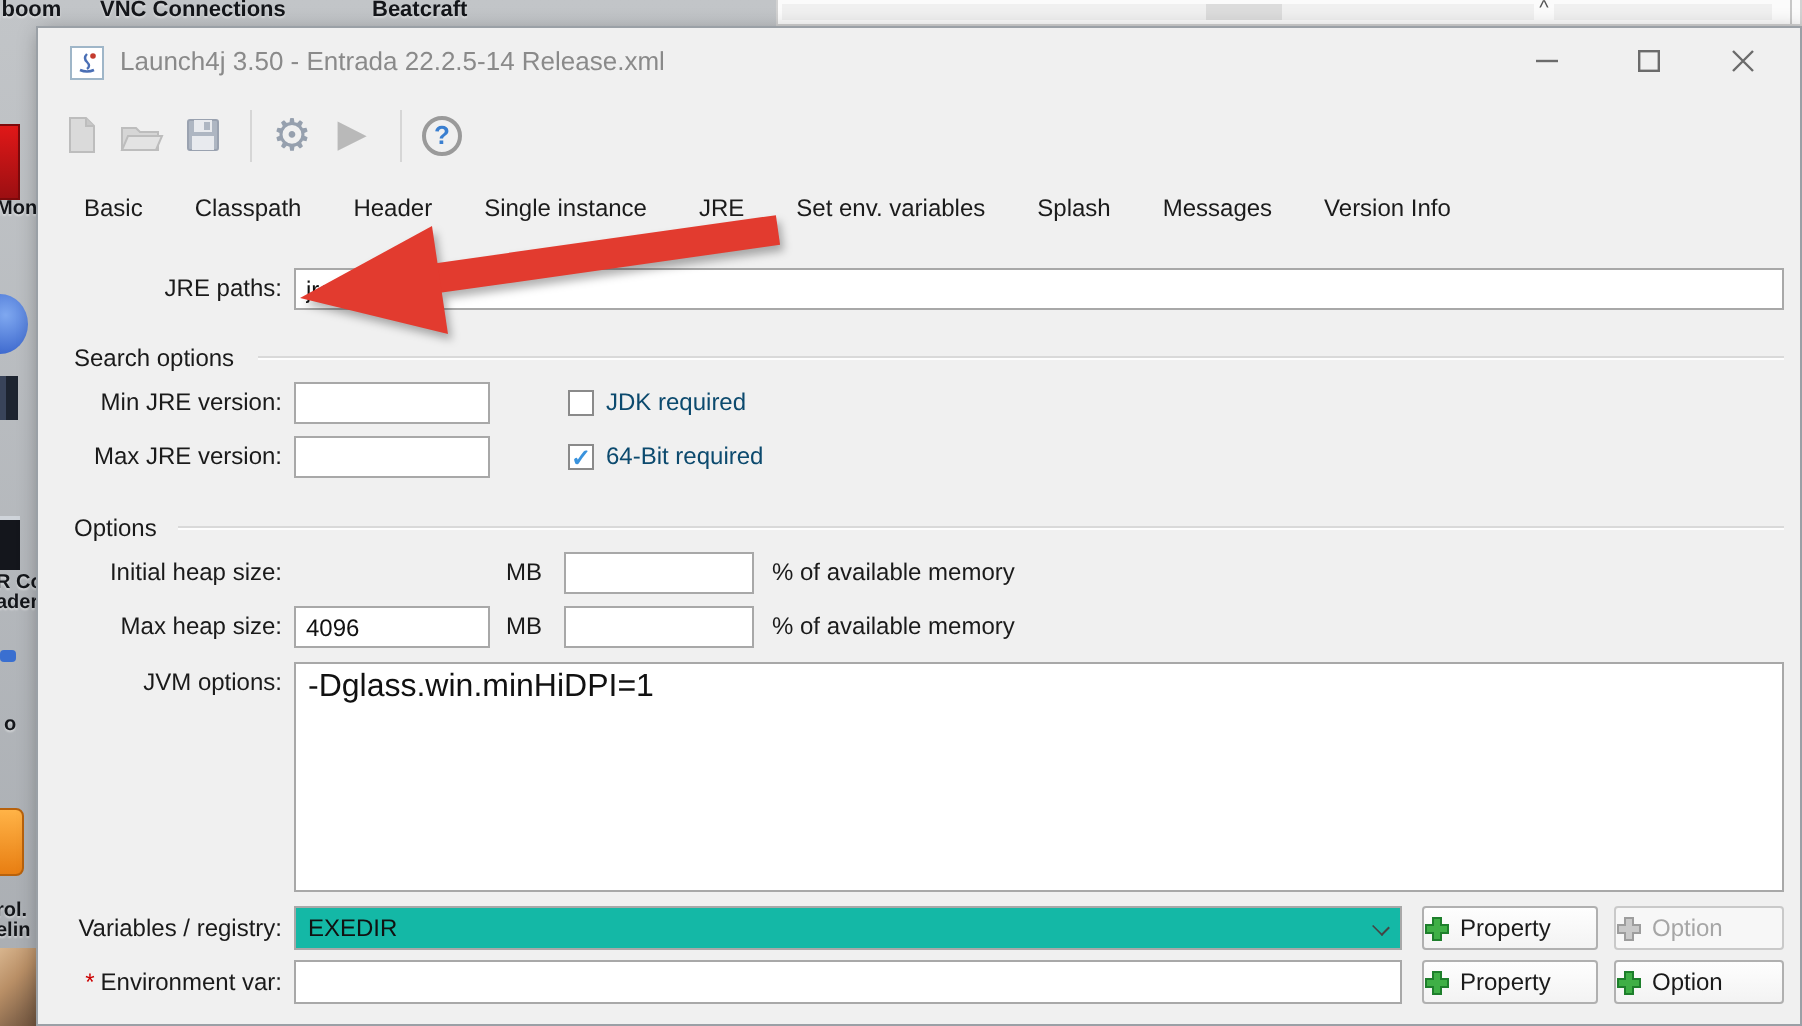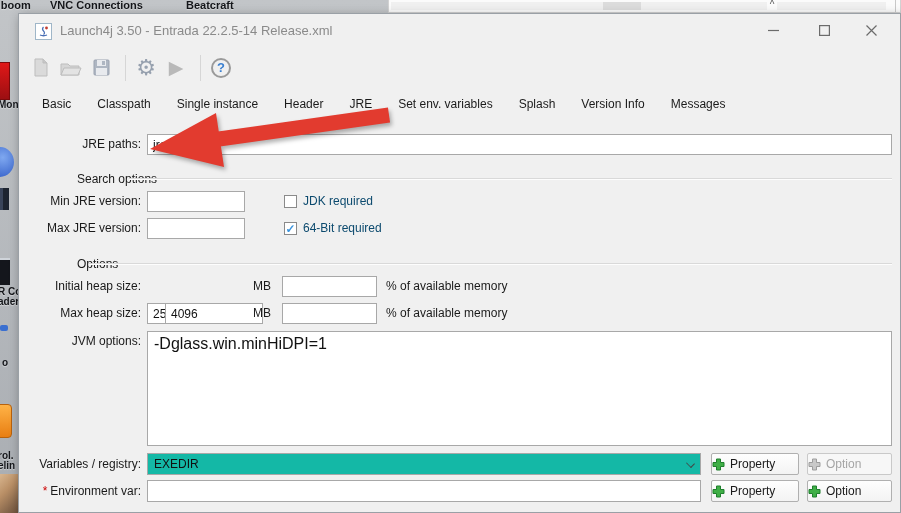--- a/index.html
+++ b/index.html
@@ -55,21 +55,21 @@
 
   
   .tabs { position:absolute; left:10px; top:73px; right:0; height:33px; display:flex; }
   .tab { padding:0 13px; font-size:12px; color:#1b1b1b; display:flex; align-items:center; position:relative; }
   .tab.active .underline { position:absolute; left:4px; right:4px; bottom:0; height:3px; background:#3d7bbf; }
 
   
   .flabel { position:absolute; left:10px; width:112px; text-align:right; font-size:12px; color:#1a1a1a; line-height:21px; white-space:nowrap; }
   .tfield { position:absolute; height:21px; background:#fff; border:1px solid #a8a8a8;
             font-family:"Liberation Sans", sans-serif; font-size:12px; color:#111; padding:0 5px; }
-  .group-title { position:absolute; font-size:12px; color:#1a1a1a;margin-left:40px; }
+  .group-title { position:absolute; font-size:12px; color:#1a1a1a; }
   .group-line { position:absolute; height:1px; background:#d9d9d9; box-shadow:0 1px 0 #fdfdfd; }
   .inline-label { position:absolute; font-size:12px; color:#1a1a1a; line-height:21px; white-space:nowrap; }
 
   .checkbox { position:absolute; width:13px; height:13px; background:#fff; border:1px solid #8a8a8a;
               font-size:12px; line-height:12px; text-align:center; color:#3a93dd; font-weight:bold; }
   .cb-label { position:absolute; font-size:12px; color:#0c4a6e; line-height:13px; white-space:nowrap; }
 
   textarea.tarea { position:absolute; background:#fff; border:1px solid #a8a8a8; resize:none;
                    font-family:"Liberation Sans", sans-serif; font-size:16px; color:#111; padding:3px 6px; }
 
@@ -183,40 +183,40 @@
   </div>
 
   <div class="tabs">
     <div class="tab">
         <span>Basic</span>
       </div>
     <div class="tab">
         <span>Classpath</span>
       </div>
     <div class="tab">
+        <span>Header</span>
+      </div>
+    <div class="tab">
         <span>Single instance</span>
-      </div>
-    <div class="tab">
-        <span>Header</span>
       </div>
     <div class="tab active">
         <span>JRE</span>
         <div class="underline"></div>
       </div>
     <div class="tab">
         <span>Set env. variables</span>
       </div>
     <div class="tab">
         <span>Splash</span>
       </div>
     <div class="tab">
+        <span>Messages</span>
+      </div>
+    <div class="tab">
         <span>Version Info</span>
-      </div>
-    <div class="tab">
-        <span>Messages</span>
       </div>
   </div>
 
   <label class="flabel" style="top:120px;">JRE paths:</label>
   <input class="tfield" style="left: 128px; top: 120px; width: 745px;" value="jre">
 
   <span class="group-title" style="left:18px; top:158px;">Search options</span>
   <div class="group-line" style="left:110px; top:164px; width:763px;"></div>
 
   <label class="flabel" style="top:177px;">Min JRE version:</label>
@@ -232,21 +232,21 @@
   <span class="group-title" style="left:18px; top:243px;">Options</span>
   <div class="group-line" style="left:70px; top:249px; width:803px;"></div>
 
   <label class="flabel" style="top:262px;">Initial heap size:</label>
   <input class="tfield" style="left: 128px; top: 262px; width: 98px; margin-top: 27px;" value="256">
   <span class="inline-label" style="left:234px; top:262px;">MB</span>
   <input class="tfield" style="left: 263px; top: 262px; width: 95px;" value="">
   <span class="inline-label" style="left:367px; top:262px;">% of available memory</span>
 
   <label class="flabel" style="top:289px;">Max heap size:</label>
-  <input class="tfield" style="left: 128px; top: 289px; width: 98px; margin-left: 18px;" value="4096">
+  <input class="tfield" style="left: 128px; top: 289px; width: 98px;" value="4096">
   <span class="inline-label" style="left:234px; top:289px;">MB</span>
   <input class="tfield" style="left: 263px; top: 289px; width: 95px;" value="">
   <span class="inline-label" style="left:367px; top:289px;">% of available memory</span>
 
   <label class="flabel" style="top:317px;">JVM options:</label>
   <textarea class="tarea" style="left: 128px; top: 317px; width: 745px; height: 115px;" spellcheck="false">-Dglass.win.minHiDPI=1</textarea>
 
   <label class="flabel" style="top:439px; line-height:22px;">Variables / registry:</label>
   <div class="combo" style="left:128px; top:439px; width:554px;">
     <span class="val">EXEDIR</span>

